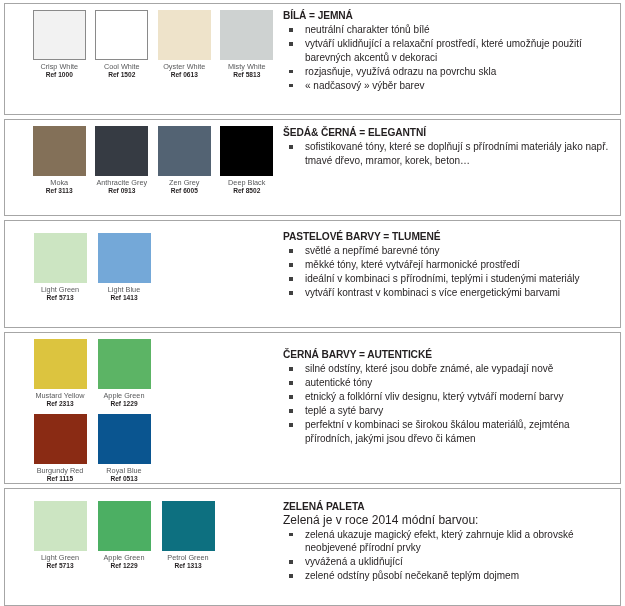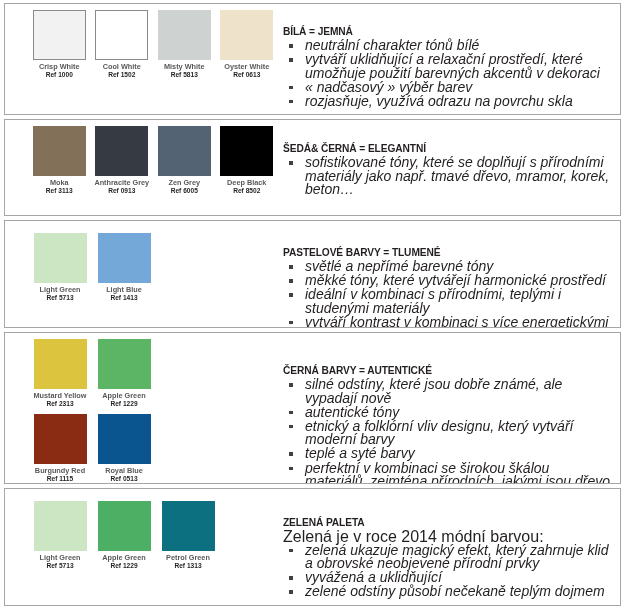--- a/index.html
+++ b/index.html
@@ -60,55 +60,53 @@
     height: 50px;
     margin: 0 auto 2px auto;
     box-sizing: border-box;
   }
   .chip.bordered { border: 1px solid #8a8a8a; }
   .sw-name {
     font-size: 7.3px;
     line-height: 9px;
     color: #58595b;
     white-space: nowrap;
-    font-weight: bold;
   }
   .sw-ref {
     font-size: 6.6px;
     line-height: 8px;
     font-weight: bold;
     color: #231f20;
     white-space: nowrap;
   }
 
   
   .t-title {
     font-size: 10.2px;
     font-weight: bold;
     line-height: 13px;
-    margin: 16px 0 1px 0;
+    margin: 0 0 1px 0;
     letter-spacing: -0.1px;
   }
   .t-intro {
-    font-size: 16px;
+    font-size: 12px;
     line-height: 13.5px;
     margin: 0 0 0 0;
   }
   ul.bullets {
     list-style: none;
     margin: 0;
     padding: 0;
   }
   ul.bullets li {
     position: relative;
     padding-left: 22px;
-    font-size: 14px;
+    font-size: 10px;
     line-height: 13.6px;
     margin: 0 0 0.5px 0;
-    font-style: italic;
   }
   ul.bullets li::before {
     content: "";
     position: absolute;
     left: 6px;
     top: 5px;
     width: 3.6px;
     height: 3.6px;
     background: #404040;
   }
@@ -154,38 +152,38 @@
           <div class="chip bordered" style="background:#f2f2f2"></div>
           <div class="sw-name">Crisp White</div>
           <div class="sw-ref">Ref 1000</div>
         </div>
         <div class="swatch">
           <div class="chip bordered" style="background:#ffffff"></div>
           <div class="sw-name">Cool White</div>
           <div class="sw-ref">Ref 1502</div>
         </div>
         <div class="swatch">
+          <div class="chip" style="background:#eee3ca"></div>
+          <div class="sw-name">Oyster White</div>
+          <div class="sw-ref">Ref 0613</div>
+        </div>
+        <div class="swatch">
           <div class="chip" style="background:#ced2d1"></div>
           <div class="sw-name">Misty White</div>
           <div class="sw-ref">Ref 5813</div>
         </div>
-        <div class="swatch">
-          <div class="chip" style="background:#eee3ca"></div>
-          <div class="sw-name">Oyster White</div>
-          <div class="sw-ref">Ref 0613</div>
-        </div>
       </div>
     </div>
     <div class="panel-text">
       <div class="t-title">BÍLÁ = JEMNÁ</div>
       <ul class="bullets">
         <li>neutrální charakter tónů bílé</li>
         <li>vytváří uklidňující a relaxační prostředí, které umožňuje použití barevných akcentů v dekoraci</li>
+        <li>rozjasňuje, využívá odrazu na povrchu skla</li>
         <li>« nadčasový » výběr barev</li>
-        <li>rozjasňuje, využívá odrazu na povrchu skla</li>
       </ul>
     </div>
   </section>
 
   <section class="panel" id="panel-grey">
     <div class="panel-swatches">
       <div class="swatch-row">
         <div class="swatch">
           <div class="chip" style="background:#837058"></div>
           <div class="sw-name">Moka</div>

